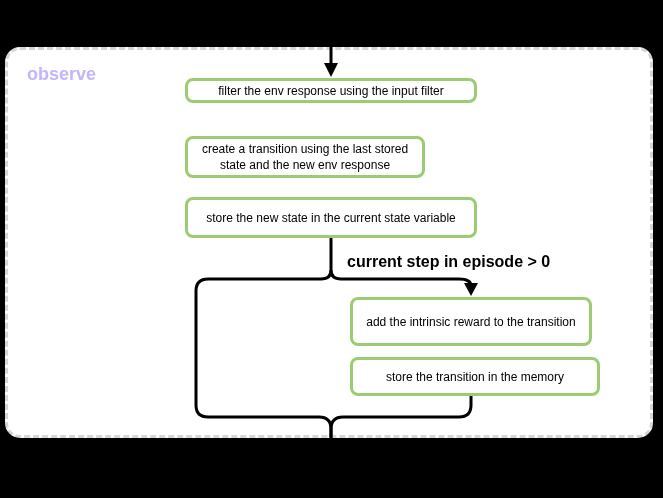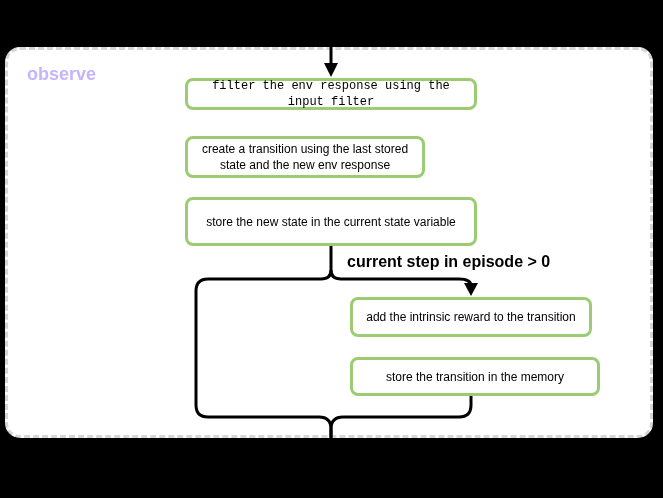--- a/index.html
+++ b/index.html
@@ -53,24 +53,24 @@
     display: flex;
     align-items: center;
     justify-content: center;
     text-align: center;
     font-size: 12px;
     line-height: 16px;
     color: #000000;
     padding: 2px 6px;
     z-index: 2;
   }
-  .node-1 { left: 185px; top: 78px;  width: 292px; height: 32px; font-family: Liberation Mono, monospace; }
+  .node-1 { left: 185px; top: 78px;  width: 292px; height: 25px; }
   .node-2 { left: 185px; top: 136px; width: 240px; height: 42px; }
-  .node-3 { left: 185px; top: 197px; width: 292px; height: 49px; }
-  .node-4 { left: 350px; top: 297px; width: 242px; height: 40px; }
+  .node-3 { left: 185px; top: 197px; width: 292px; height: 41px; }
+  .node-4 { left: 350px; top: 297px; width: 242px; height: 49px; }
   .node-5 { left: 350px; top: 357px; width: 250px; height: 39px; }
   .branch-label {
     position: absolute;
     left: 347px;
     top: 253px;
     font-size: 16px;
     font-weight: bold;
     color: #000000;
     z-index: 2;
     white-space: nowrap;

